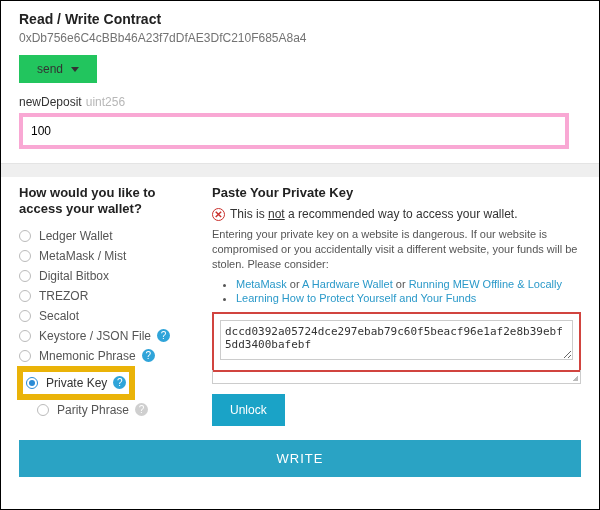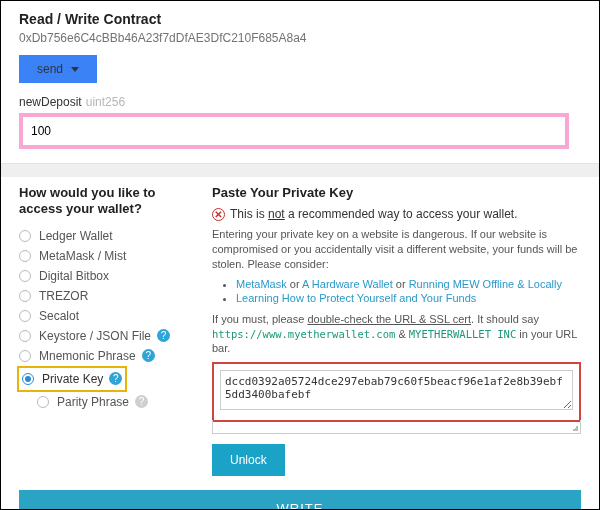--- a/index.html
+++ b/index.html
@@ -8,21 +8,21 @@
     width:600px; height:510px;
     font-family: Arial, Helvetica, sans-serif;
     color:#333; background:#fff;
     border:1px solid #000;
   }
   .panel { padding:10px 30px 0 18px; }
   .title { font-weight:bold; font-size:14px; margin-bottom:4px; color:#222; }
   .addr { font-size:12px; color:#737373; margin-bottom:10px; }
   .send-btn {
     display:inline-flex; align-items:center; gap:8px;
-    background:#3b82f6; border:none; color:#333;
+    background:#22c55e; border:none; color:#333;
     font-size:12px; padding:7px 18px; cursor:pointer;
   }
   .caret { width:0;height:0;border-left:4px solid transparent;border-right:4px solid transparent;border-top:5px solid #333; display:inline-block;}
   .field-label { font-size:12px; margin-top:12px; }
   .field-label .type { color:#b7b7b7; margin-left:4px; }
   .ndep {
     width:100%; border:4px solid #f9a8d4; padding:7px 8px;
     font-size:12px; font-family:inherit; margin-top:4px; outline:none;
   }
   .divider { height:14px; background:#efefef; margin:14px 0 0 0; border-top:1px solid #e4e4e4;}
@@ -30,21 +30,21 @@
   .col-left { width:175px; flex:0 0 175px; }
   .col-right { flex:1; }
   .q { font-weight:bold; font-size:13px; line-height:1.25; color:#222; margin-bottom:8px; }
   .opt { display:flex; align-items:center; font-size:12px; color:#555; padding:3px 0; cursor:pointer; }
   .opt .r { width:12px;height:12px;border-radius:50%;border:1.5px solid #bbb;margin-right:8px;flex:0 0 12px;position:relative;}
   .opt.sel .r { border-color:#2a8bd6; }
   .opt.sel .r::after { content:"";position:absolute;inset:2px;border-radius:50%;background:#2a8bd6;}
   .opt.sel { color:#333; }
   .help { width:13px;height:13px;border-radius:50%;background:#2fa4d9;color:#fff;font-size:10px;line-height:13px;text-align:center;margin-left:6px;flex:0 0 13px;}
   .help.grey{background:#cfcfcf;color:#fff;}
-  .hl-privkey { border:2px solid #eab308; padding:1px 3px; display:inline-flex; align-items:center; margin-left:-5px;}
+  .hl-privkey { border:6px solid #eab308; padding:1px 3px; display:inline-flex; align-items:center; margin-left:-5px;}
   .col-right .q { margin-bottom:6px; }
   .warnline { font-size:12px; color:#333; margin-bottom:6px; }
   .warnline .xmark {
     display:inline-block;width:13px;height:13px;border-radius:50%;
     border:1.5px solid #c9302c;color:#c9302c;font-size:10px;line-height:11px;
     text-align:center;margin-right:5px;font-weight:bold;
   }
   .u { text-decoration:underline; }
   .para { font-size:11px; color:#555; line-height:1.35; margin-bottom:6px; }
   .links { font-size:11px; list-style:disc; padding-left:24px; margin:4px 0 8px 0;}
@@ -157,23 +157,20 @@
   <div class="col-right">
     <div class="q">Paste Your Private Key</div>
     <div class="warnline">
       <span class="xmark">✕</span><span>This is </span><span class="u">not</span><span> a recommended way to access your wallet.</span>
     </div>
     <div class="para">Entering your private key on a website is dangerous. If our website is compromised or you accidentally visit a different website, your funds will be stolen. Please consider:</div>
     <ul class="links">
       <li><a href="#">MetaMask</a><span> or </span><a href="#">A Hardware Wallet</a><span> or </span><a href="#">Running MEW Offline &amp; Locally</a></li>
       <li><a href="#">Learning How to Protect Yourself and Your Funds</a></li>
     </ul>
-    <div class="para">
-      <span>If you must, please </span><span class="u">double-check the URL &amp; SSL cert</span><span>. It should say </span><span class="green">https://www.myetherwallet.com</span><span> &amp; </span><span class="green">MYETHERWALLET INC</span><span> in your URL bar.</span>
-    </div>
     <div class="pk-wrap">
       <textarea class="pk-area" style="">dccd0392a05724dce297ebab79c60f5beacf96e1af2e8b39ebf5dd3400bafebf</textarea>
     </div>
     <div class="pk-extra"></div>
     <button class="unlock">Unlock</button>
   </div>
 </div>
 
 <div class="write-bar">WRITE</div>
 

